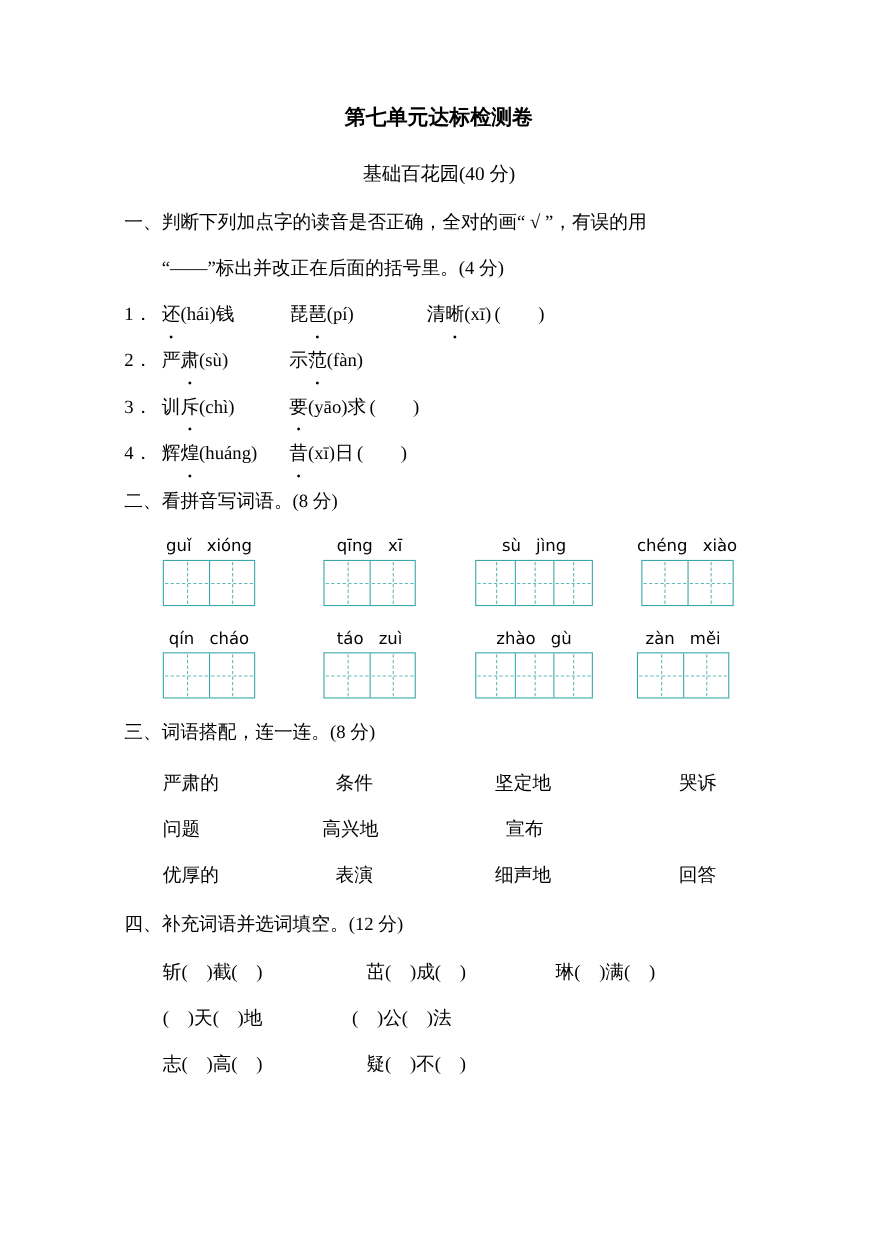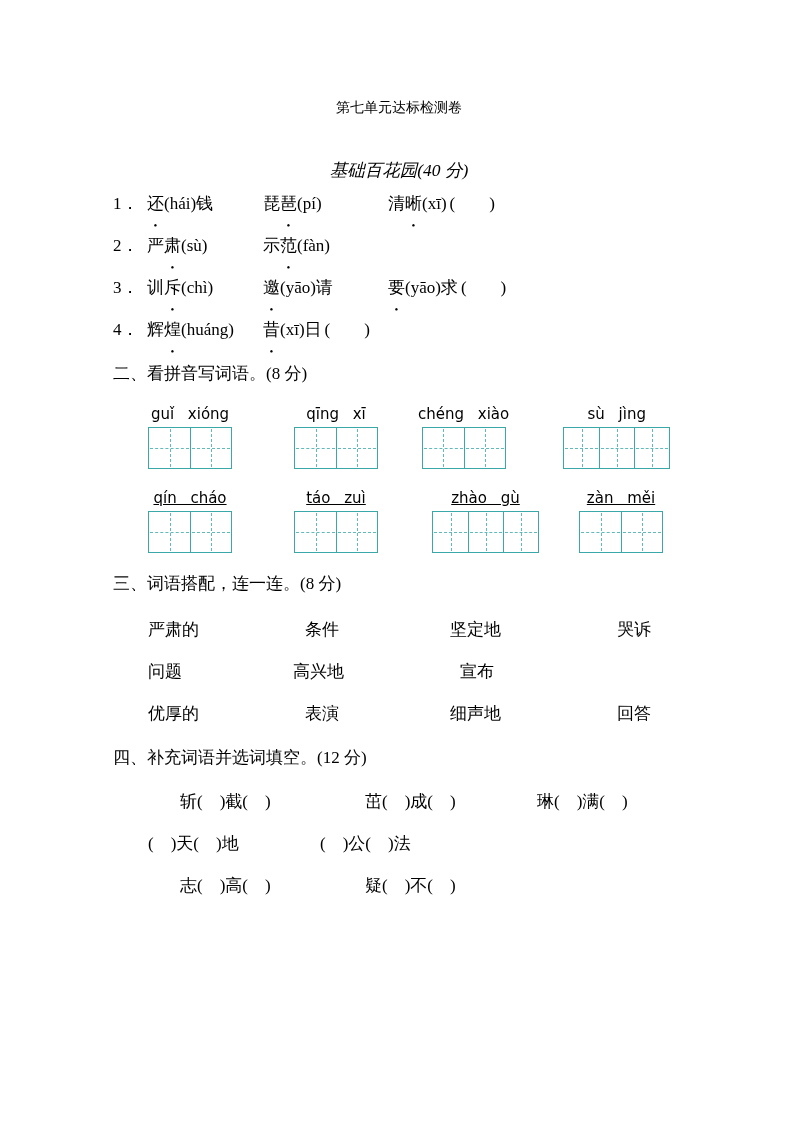--- a/index.html
+++ b/index.html
@@ -6,22 +6,22 @@
   * { box-sizing: border-box; }
   html, body { margin: 0; padding: 0; }
   body {
     width: 793px; height: 1122px; background: #ffffff; overflow: hidden;
     color: var(--ink);
     font-family: "Liberation Serif", "DejaVu Serif", serif;
     font-size: 17px;
   }
   .page { width: 793px; height: 1122px; padding: 95px 108px 0 113px; }
 
-  .title { text-align: center; font-weight: 400; font-size: 14px; line-height: 26px; }
-  .subtitle { text-align: center; margin-top: 36px; font-size: 17.5px; line-height: 26px; font-style: italic; }
+  .title { text-align: center; font-weight: 700; font-size: 19px; line-height: 26px; }
+  .subtitle { text-align: center; margin-top: 24px; font-size: 17.5px; line-height: 26px; }
 
   .sec-heading { margin-top: 10px; line-height: 42px; }
   .sec-heading .indent2 { padding-left: 34px; }
   .sec-heading.tight { margin-top: 2px; }
 
   
   .q-row { display: flex; line-height: 42px; }
   .q-num { width: 34px; flex: 0 0 auto; }
   .q-col1 { width: 116px; flex: 0 0 auto; }
   .q-col2 { width: 125px; flex: 0 0 auto; }
@@ -30,21 +30,21 @@
 
   
   .dt { position: relative; display: inline-block; }
   .dt::after {
     content: "•"; position: absolute; left: 50%; bottom: -0.56em;
     transform: translateX(-50%); font-size: 11px; line-height: 1;
   }
 
   
   .py-row { display: flex; align-items: flex-end; padding-left: 35px; margin-top: 8px; }
-  .py-row.second { margin-top: 18px; text-decoration: underline; }
+  .py-row.second { margin-top: 18px; }
   .py-group { display: flex; flex-direction: column; }
   .py-label {
     font-family: "DejaVu Sans", sans-serif; font-size: 15px; line-height: 22px;
     text-align: center; word-spacing: 9px; margin-bottom: 2px; white-space: nowrap;
   }
   .g2 { margin-left: 62px; } .g3 { margin-left: 54px; } .g4 { margin-left: 40px; }
   .grid { display: flex; border: 1px solid var(--grid-color); width: max-content; align-self: center; }
   .cell { width: 41px; height: 40px; position: relative; }
   .cell + .cell { border-left: 1px solid var(--grid-color); }
   .cell::before {
@@ -61,49 +61,52 @@
   .m-rows { margin-top: 4px; }
   .m-row { display: flex; line-height: 42px; padding-left: 35px; }
   .m-c1 { width: 157px; flex: 0 0 auto; }
   .m-c2 { width: 145px; flex: 0 0 auto; }
   .m-c3 { width: 167px; flex: 0 0 auto; }
   .m-c4 { flex: 1; }
 
   
   .f-rows { margin-top: 2px; }
   .f-row { display: flex; line-height: 42px; padding-left: 35px; }
-  .f-g1 { width: 185px; flex: 0 0 auto; margin-left: 32px; }
+  .f-g1 { width: 185px; flex: 0 0 auto; }
   .f-g2 { width: 172px; flex: 0 0 auto; }
   .f-g3 { flex: 1; }
 </style>
 </head>
 <body>
 
 <div class="page">
 
   <div class="title">第七单元达标检测卷</div>
   <div class="subtitle">基础百花园(40 分)</div>
 
+  <div class="sec-heading">
+    <div>一、判断下列加点字的读音是否正确，全对的画“ √ ”，有误的用</div>
+    <div class="indent2">“——”标出并改正在后面的括号里。(4 分)</div>
+  </div>
 
   <div>
     <div class="q-row">
       <span class="q-num">1．</span>
       <span class="q-col1"><span></span><span class="dt">还</span><span>(hái)钱</span></span>
       <span class="q-col2"><span>琵</span><span class="dt">琶</span><span>(pí)</span></span>
       <span class="q-col3"><span>清</span><span class="dt">晰</span><span>(xī)</span><span class="ans">(　　)</span></span>
     </div>
     <div class="q-row">
       <span class="q-num">2．</span>
       <span class="q-col1"><span>严</span><span class="dt">肃</span><span>(sù)</span></span>
       <span class="q-col2"><span>示</span><span class="dt">范</span><span>(fàn)</span></span>
     </div>
     <div class="q-row">
       <span class="q-num">3．</span>
       <span class="q-col1"><span>训</span><span class="dt">斥</span><span>(chì)</span></span>
-      <span class="q-col2"><span></span><span class="dt">邀</span><span>(yāo)请</span></span>
       <span class="q-col3"><span></span><span class="dt">要</span><span>(yāo)求</span><span class="ans">(　　)</span></span>
     </div>
     <div class="q-row">
       <span class="q-num">4．</span>
       <span class="q-col1"><span>辉</span><span class="dt">煌</span><span>(huáng)</span></span>
       <span class="q-col3"><span></span><span class="dt">昔</span><span>(xī)日</span><span class="ans">(　　)</span></span>
     </div>
   </div>
 
   <div class="sec-heading tight">二、看拼音写词语。(8 分)</div>
@@ -116,31 +119,31 @@
         <div class="cell"></div>
       </div>
     </div>
     <div class="py-group g2">
       <div class="py-label">qīng xī</div>
       <div class="grid">
         <div class="cell"></div>
         <div class="cell"></div>
       </div>
     </div>
-    <div class="py-group g4">
-      <div class="py-label">chéng xiào</div>
-      <div class="grid">
-        <div class="cell"></div>
-        <div class="cell"></div>
-      </div>
-    </div>
     <div class="py-group g3">
       <div class="py-label">sù jìng</div>
       <div class="grid wide">
         <div class="cell"></div>
+        <div class="cell"></div>
+        <div class="cell"></div>
+      </div>
+    </div>
+    <div class="py-group g4">
+      <div class="py-label">chéng xiào</div>
+      <div class="grid">
         <div class="cell"></div>
         <div class="cell"></div>
       </div>
     </div>
   </div>
 
   <div class="py-row second">
     <div class="py-group">
       <div class="py-label">qín cháo</div>
       <div class="grid">

